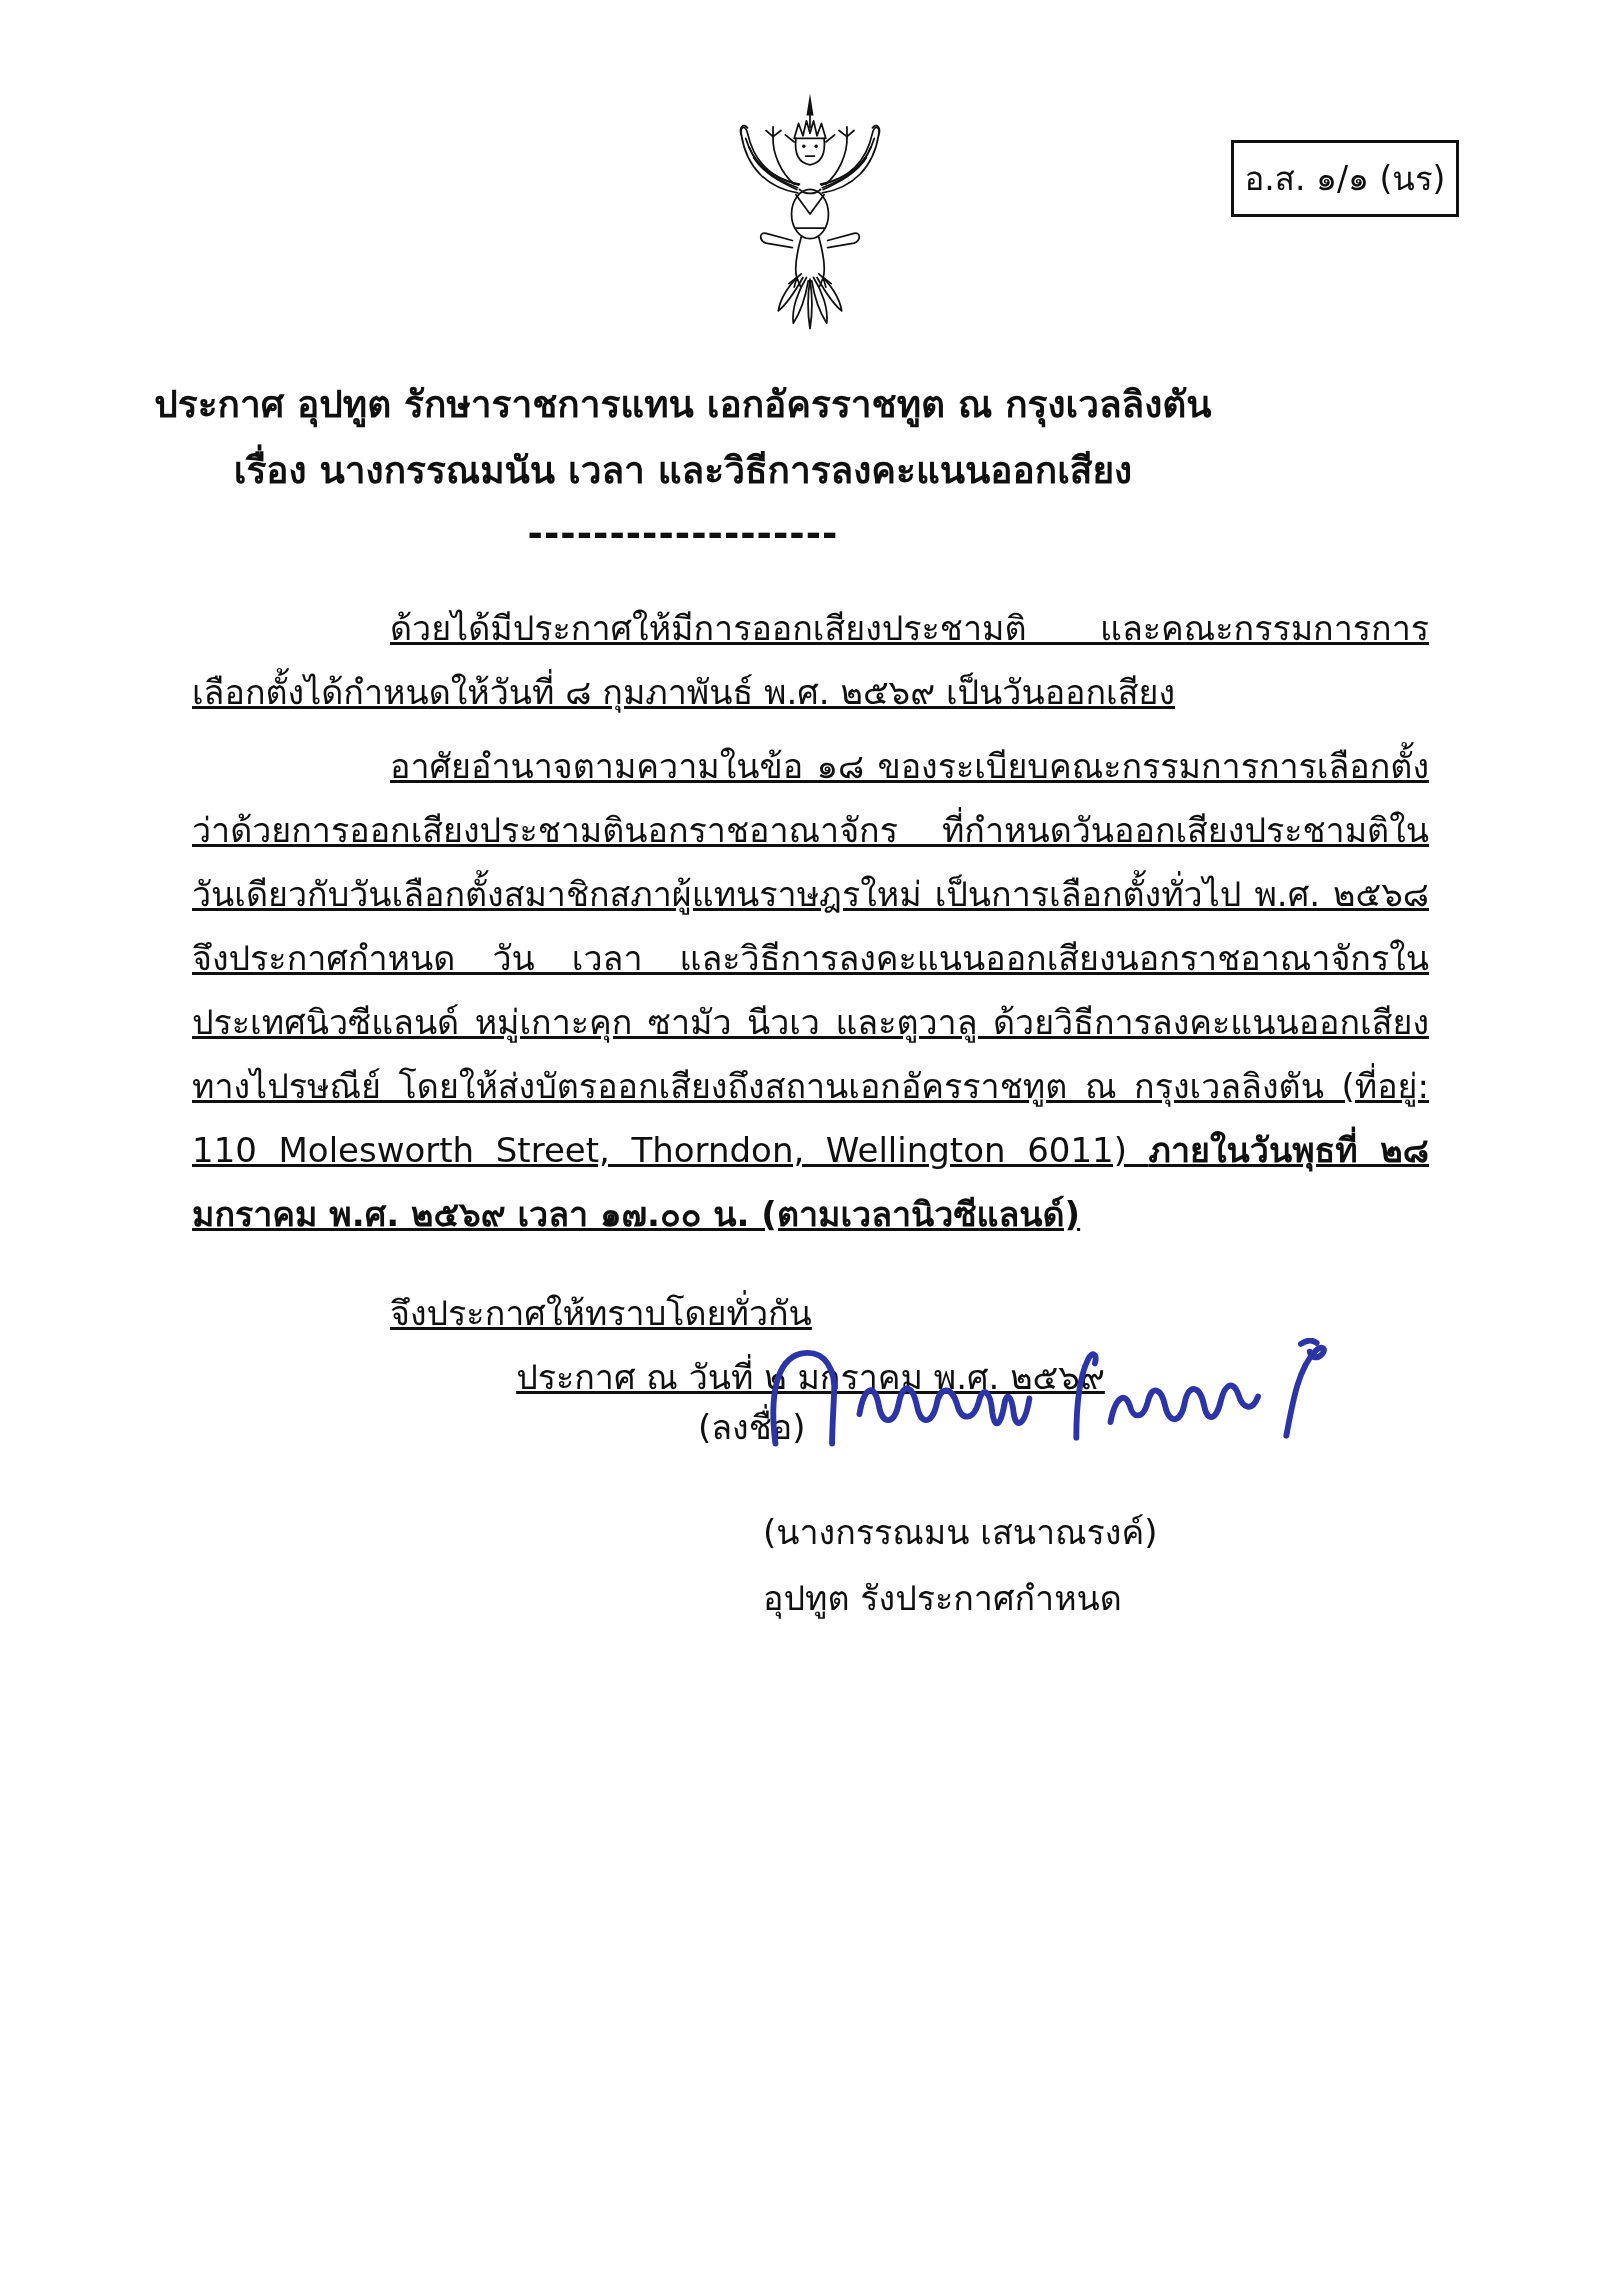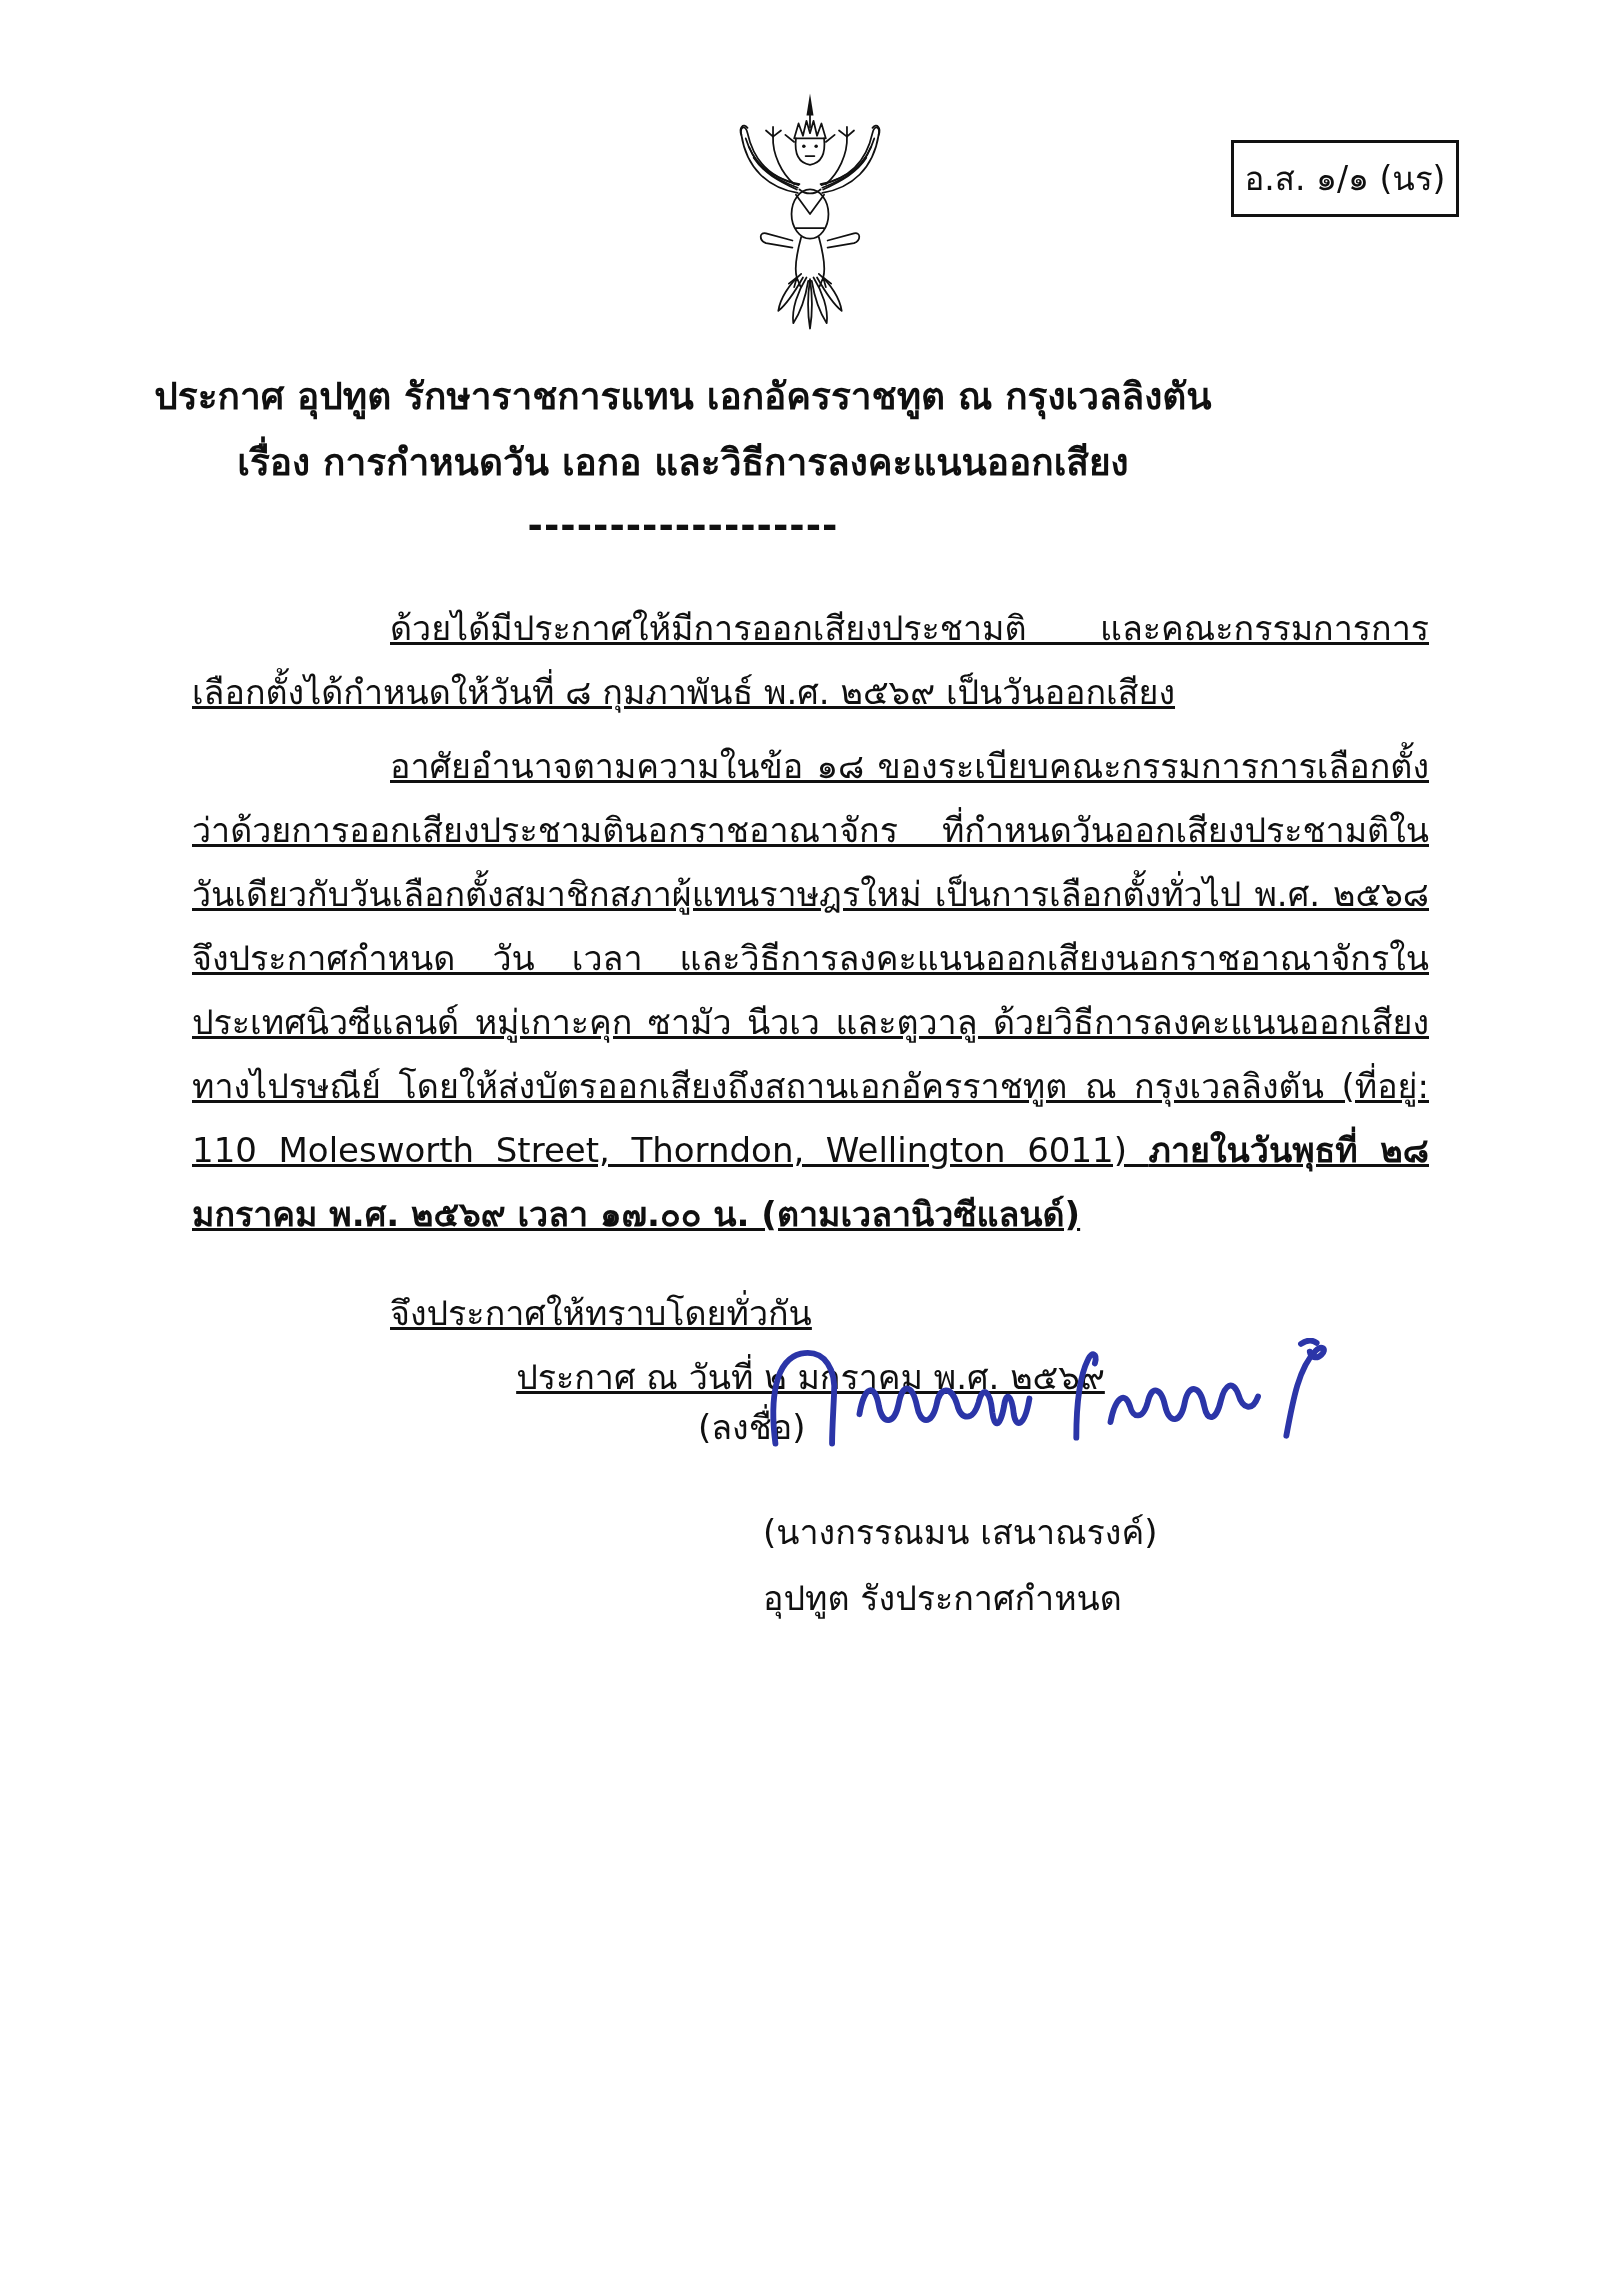--- a/index.html
+++ b/index.html
@@ -33,21 +33,21 @@
   .garuda {
     position: absolute;
     left: 722px;
     top: 90px;
     width: 176px;
     height: 257px;
   }
   .title-block {
     position: absolute;
     left: 0;
-    top: 364px;
+    top: 372px;
     width: 1366px;
     text-align: center;
     font-weight: bold;
     font-size: 37px;
     line-height: 66px;
   }
   .title-divider {
     font-weight: bold;
     letter-spacing: 1px;
     line-height: 59px;
@@ -152,21 +152,21 @@
 
     <path d="M100,214 C97,234 97,252 100,270 C103,252 103,234 100,214 Z"></path>
     <path d="M96,212 C86,228 79,248 81,264 C89,252 95,234 98,216"></path>
     <path d="M104,212 C114,228 121,248 119,264 C111,252 105,234 102,216"></path>
     <path d="M90,208 C76,220 66,236 64,250 C74,242 84,226 92,212"></path>
     <path d="M110,208 C124,220 134,236 136,250 C126,242 116,226 108,212"></path>
   </svg>
 
   <div class="title-block">
     <div>ประกาศ อุปทูต รักษาราชการแทน เอกอัครราชทูต ณ กรุงเวลลิงตัน</div>
-    <div>เรื่อง การกำหนดวัน เอกอ และวิธีการลงคะแนนออกเสียง</div>
+    <div>เรื่อง นางกรรณมนัน เวลา และวิธีการลงคะแนนออกเสียง</div>
     <div class="title-divider">-------------------</div>
   </div>
 
   <div class="body-text">
     <p>ด้วยได้มีประกาศให้มีการออกเสียงประชามติ และคณะกรรมการการเลือกตั้งได้กำหนดให้วันที่ ๘ กุมภาพันธ์ พ.ศ. ๒๕๖๙ เป็นวันออกเสียง</p>
     <p class="p2"><span>อาศัยอำนาจตามความในข้อ ๑๘ ของระเบียบคณะกรรมการการเลือกตั้งว่าด้วยการออกเสียงประชามตินอกราชอาณาจักร ที่กำหนดวันออกเสียงประชามติในวันเดียวกับวันเลือกตั้งสมาชิกสภาผู้แทนราษฎรใหม่ เป็นการเลือกตั้งทั่วไป พ.ศ. ๒๕๖๘ จึงประกาศกำหนด วัน เวลา และวิธีการลงคะแนนออกเสียงนอกราชอาณาจักรในประเทศนิวซีแลนด์ หมู่เกาะคุก ซามัว นีวเว และตูวาลู ด้วยวิธีการลงคะแนนออกเสียงทางไปรษณีย์ โดยให้ส่งบัตรออกเสียงถึงสถานเอกอัครราชทูต ณ กรุงเวลลิงตัน (ที่อยู่: 110 Molesworth Street, Thorndon, Wellington 6011) </span><span class="bold-run">ภายในวันพุธที่ ๒๘ มกราคม พ.ศ. ๒๕๖๙ เวลา ๑๗.๐๐ น. (ตามเวลานิวซีแลนด์)</span></p>
     <p class="closing">จึงประกาศให้ทราบโดยทั่วกัน</p>
     <p class="announce-date">ประกาศ ณ วันที่ ๒ มกราคม พ.ศ. ๒๕๖๙</p>
   </div>
 

